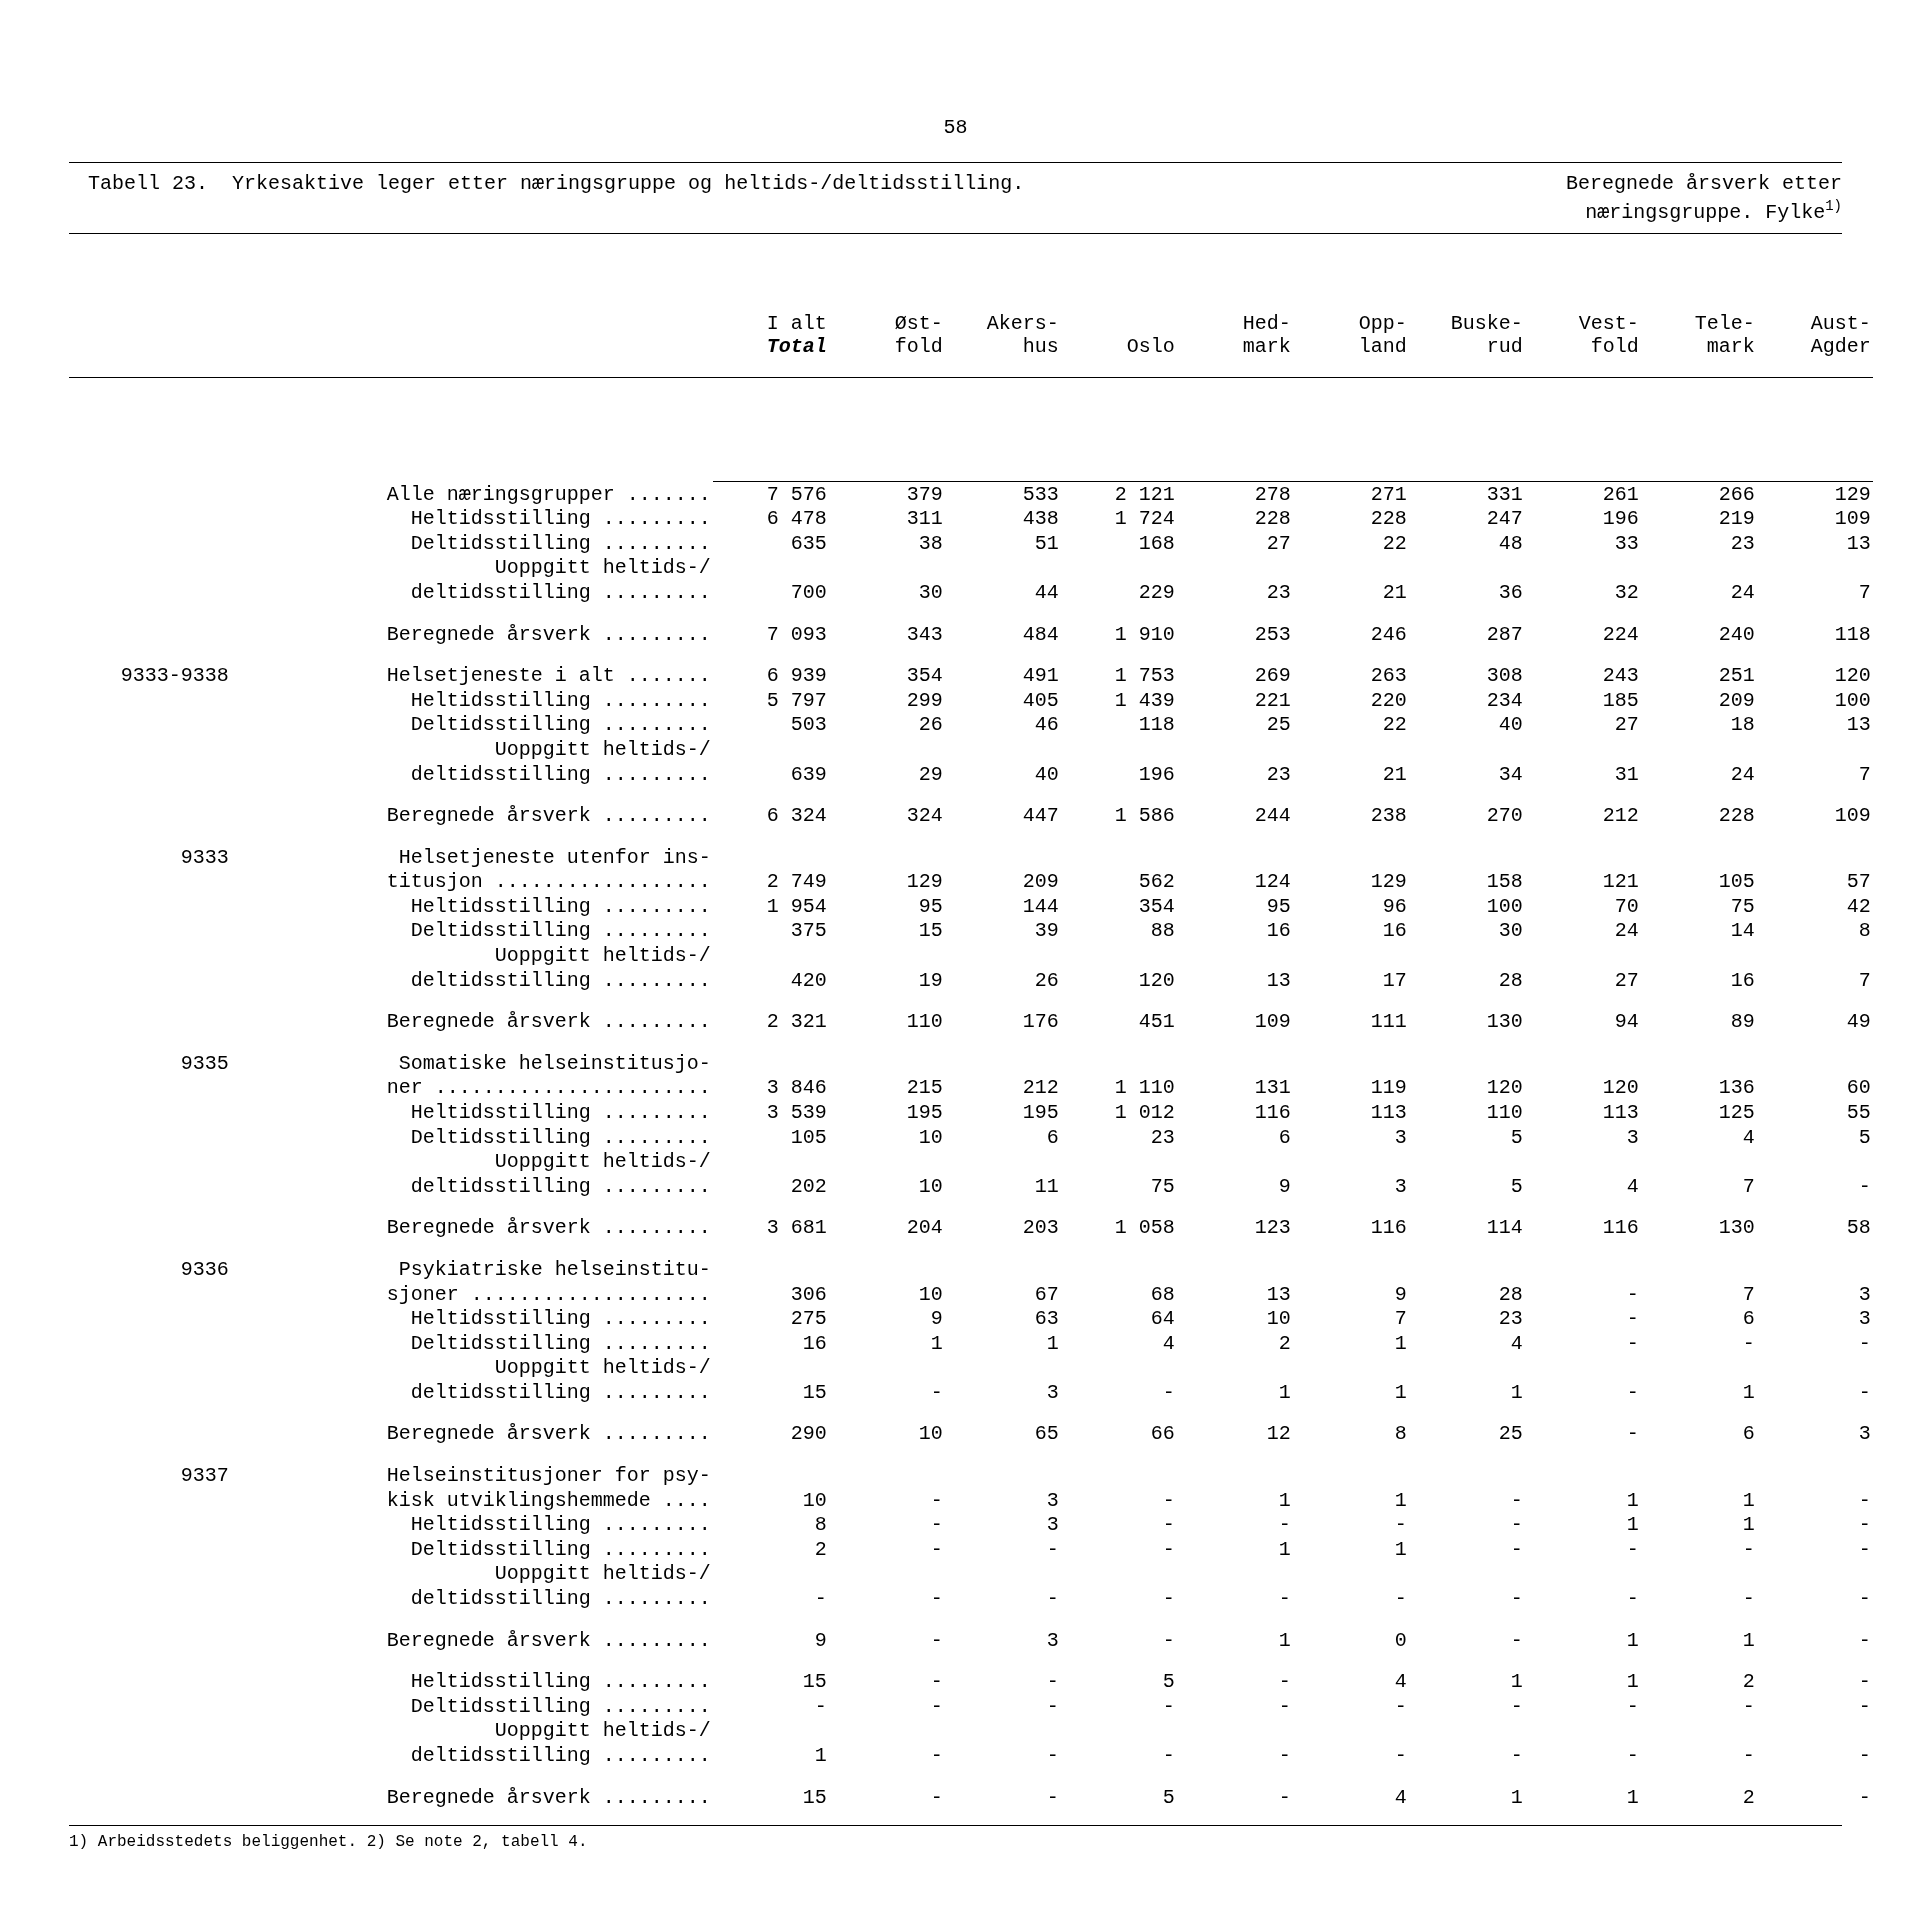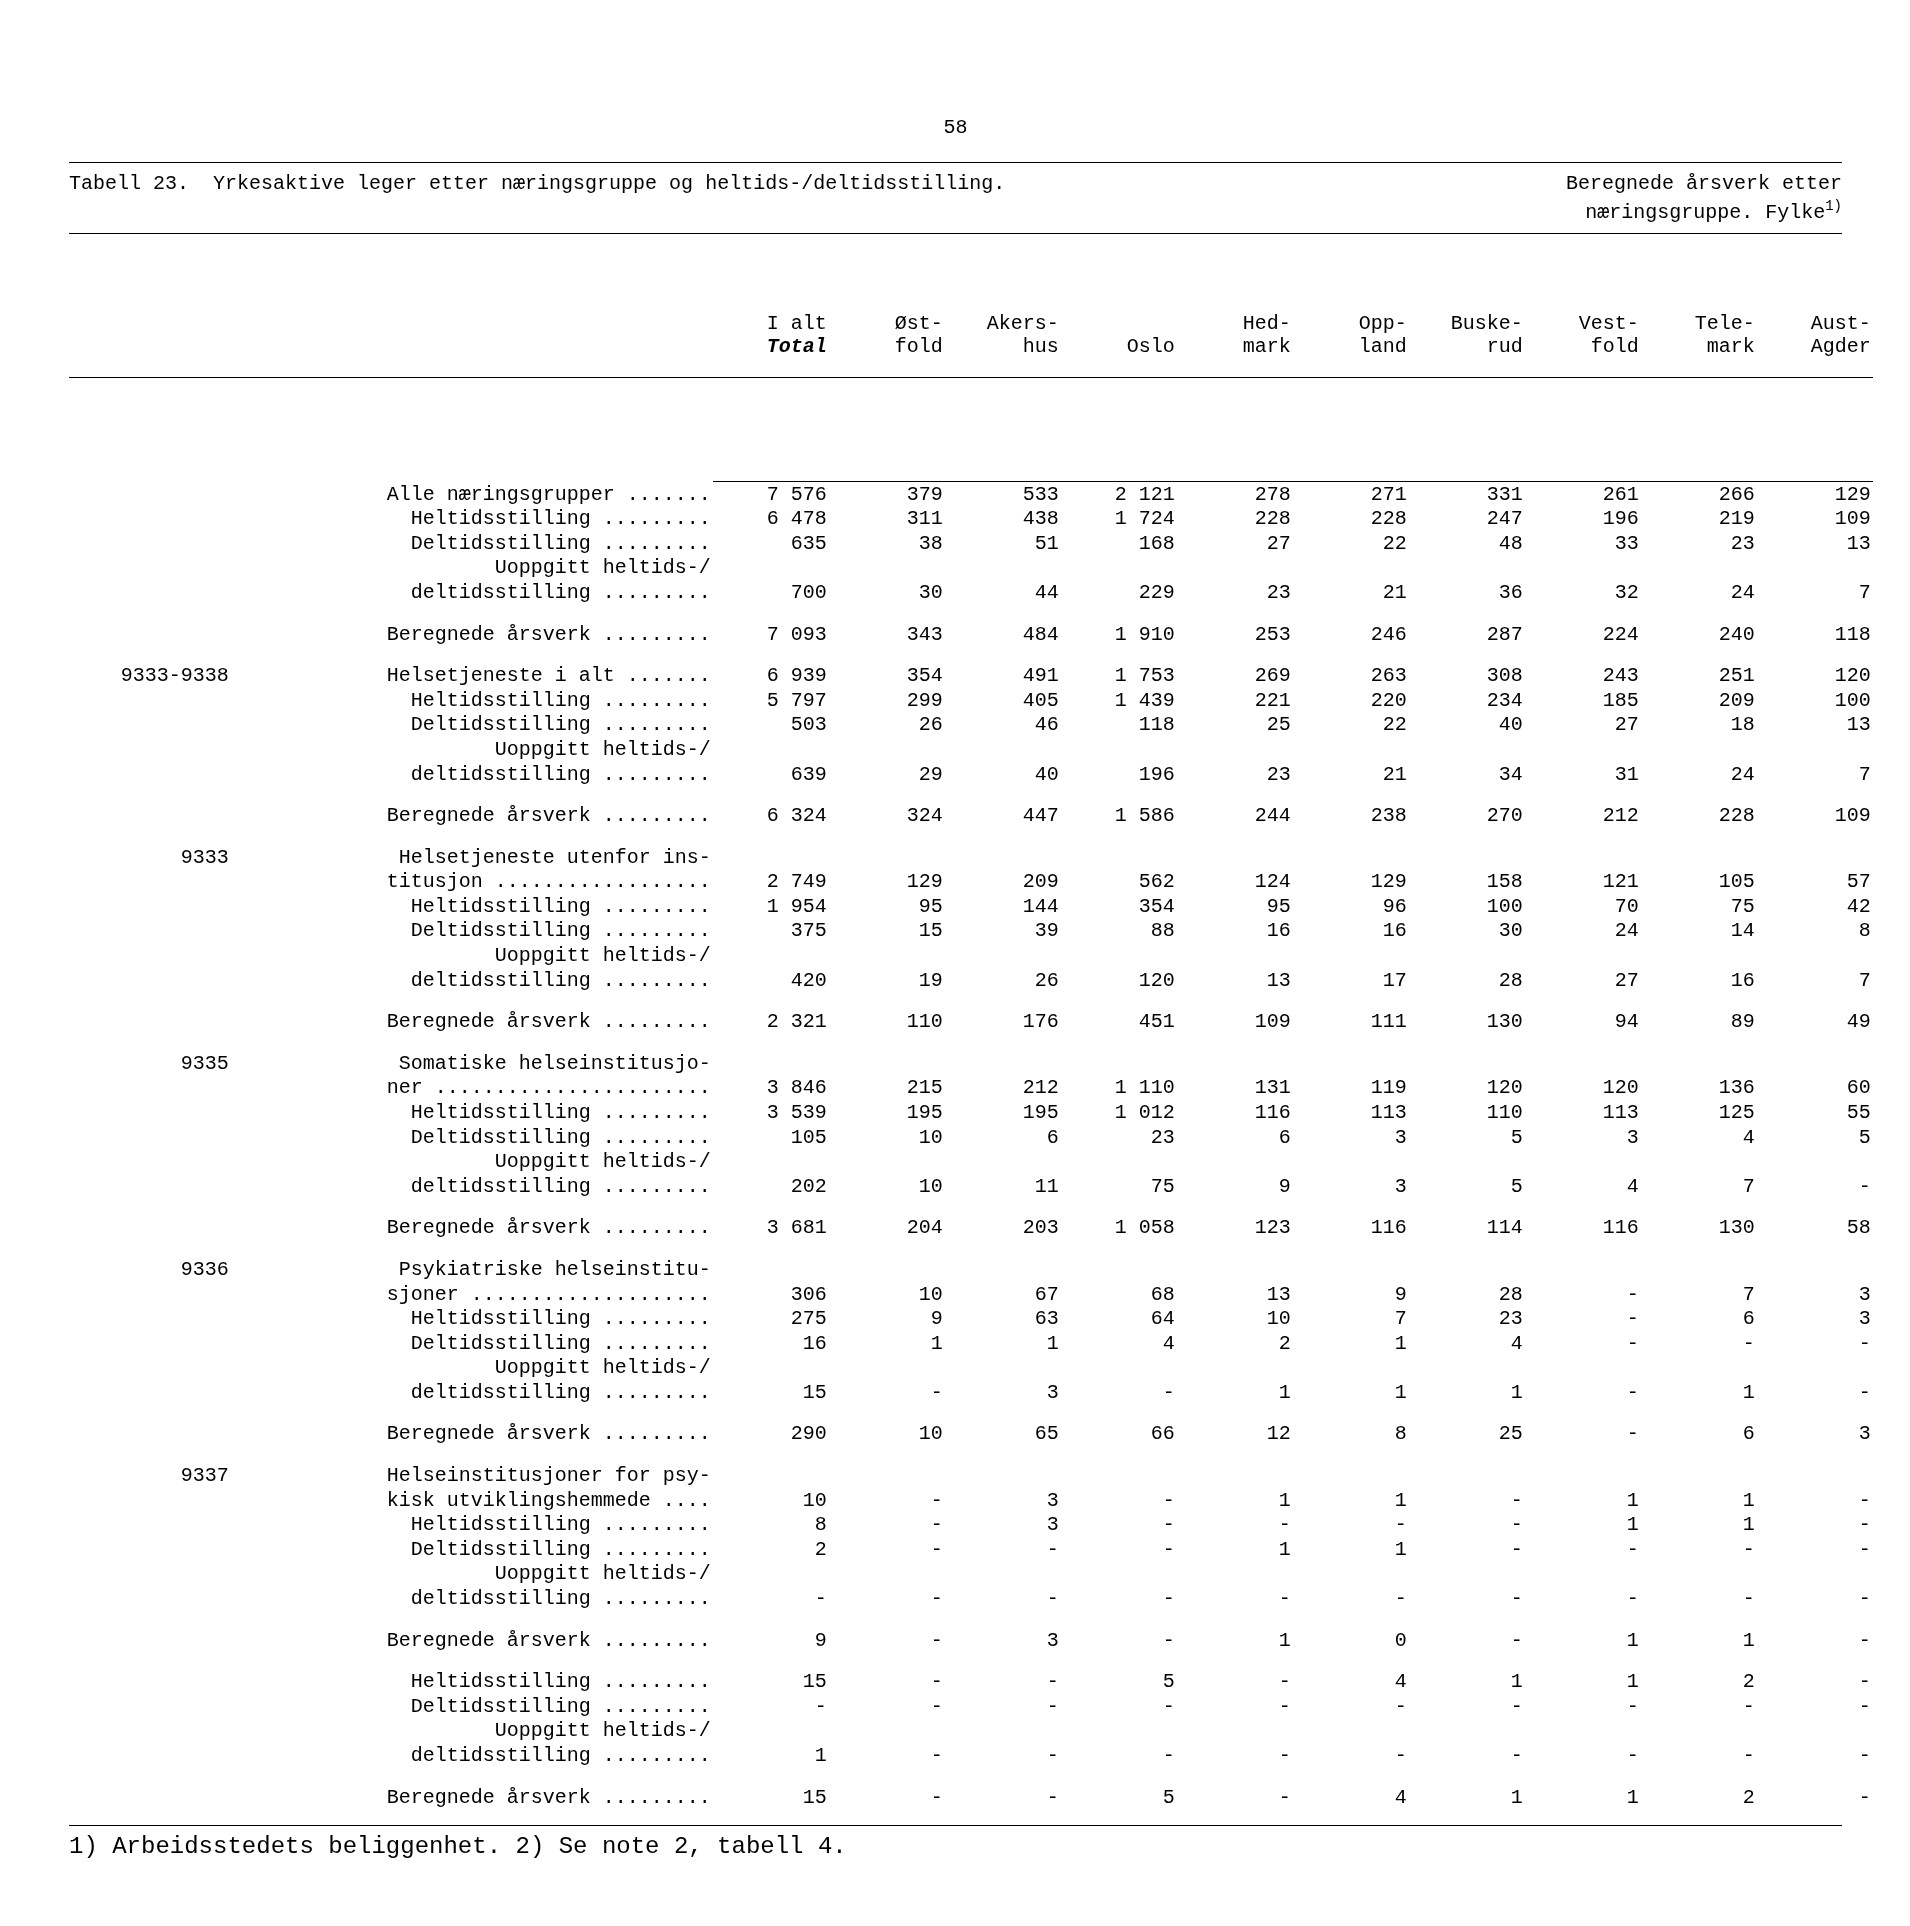--- a/index.html
+++ b/index.html
@@ -21,20 +21,21 @@
   }
   .title-block {
     border-top: 1.5px solid #000;
     border-bottom: 1.5px solid #000;
     padding: 7.7px 0 7.7px 0;
     margin-bottom: 77px;
     line-height: 1.3;
   }
   .title-line {
     display: flex;
+    margin-left: 19px;
   }
   .title-left { flex: 0 0 auto; }
   .title-right { margin-left: auto; text-align: right; }
   sup { font-size: 0.7em; }
 
   table {
     border-collapse: collapse;
     width: 100%;
     table-layout: fixed;
   }
@@ -68,21 +69,21 @@
   .big-spacer td { height: 100px; }
 
   .indent1 { padding-left: 31px; }
 
   .italic { font-style: italic; font-weight: bold; }
 
   .footnote {
     border-top: 1.5px solid #000;
     margin-top: 15.4px;
     padding-top: 7.7px;
-    font-size: 24px;
+    font-size: 16px;
   }
 </style>
 </head>
 <body>
 
 <div class="page">
 
   <div class="pagenum">58</div>
 
   <div class="title-block">

